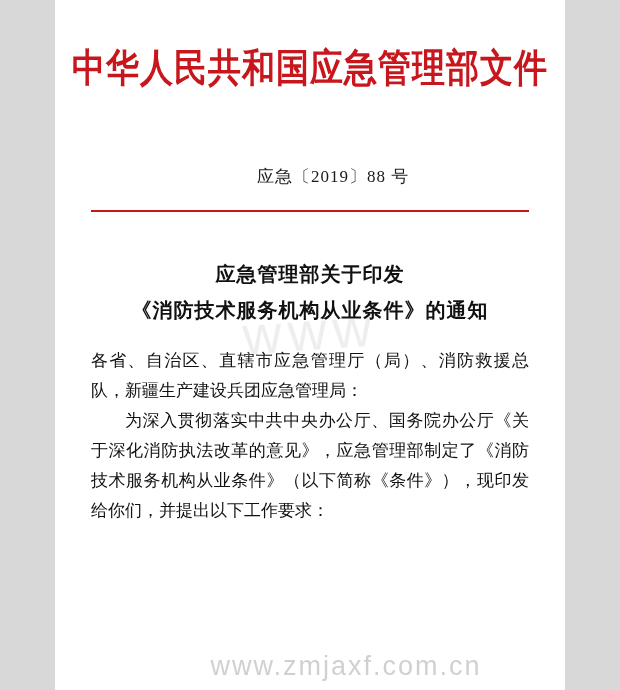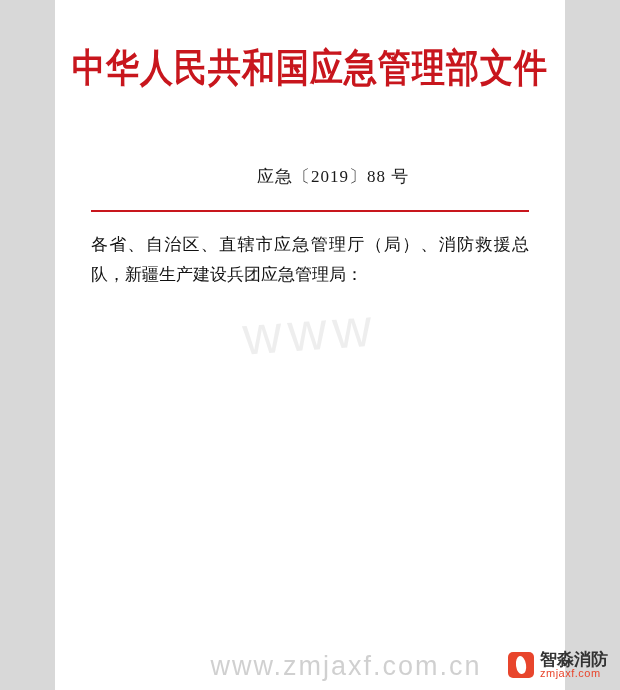--- a/index.html
+++ b/index.html
@@ -152,30 +152,28 @@
 <body>
 
 <div class="page">
 
   <div class="doc-title">中华人民共和国应急管理部文件</div>
 
   <div class="doc-number">应急〔2019〕88 号</div>
 
   <div class="red-rule"></div>
 
+  <div class="title-block">
+    <div class="title-line">应急管理部关于印发</div>
+    <div class="title-line">《消防技术服务机构从业条件》的通知</div>
+  </div>
 
   <div class="body-text">
     <p>各省、自治区、直辖市应急管理厅（局）、消防救援总队，新疆生产建设兵团应急管理局：</p>
+    <p class="indent">为深入贯彻落实中共中央办公厅、国务院办公厅《关于深化消防执法改革的意见》，应急管理部制定了《消防技术服务机构从业条件》（以下简称《条件》），现印发给你们，并提出以下工作要求：</p>
   </div>
 
 </div>
 
 <div class="watermark">
   <div class="wm-center">www</div>
   <div class="wm-bottom">www.zmjaxf.com.cn</div>
-  <div class="brand">
-    <div class="brand-mark"></div>
-    <div class="brand-text">
-      <span class="brand-name">智淼消防</span>
-      <span class="brand-url">zmjaxf.com</span>
-    </div>
-  </div>
 </div>
 
 </body></html>

